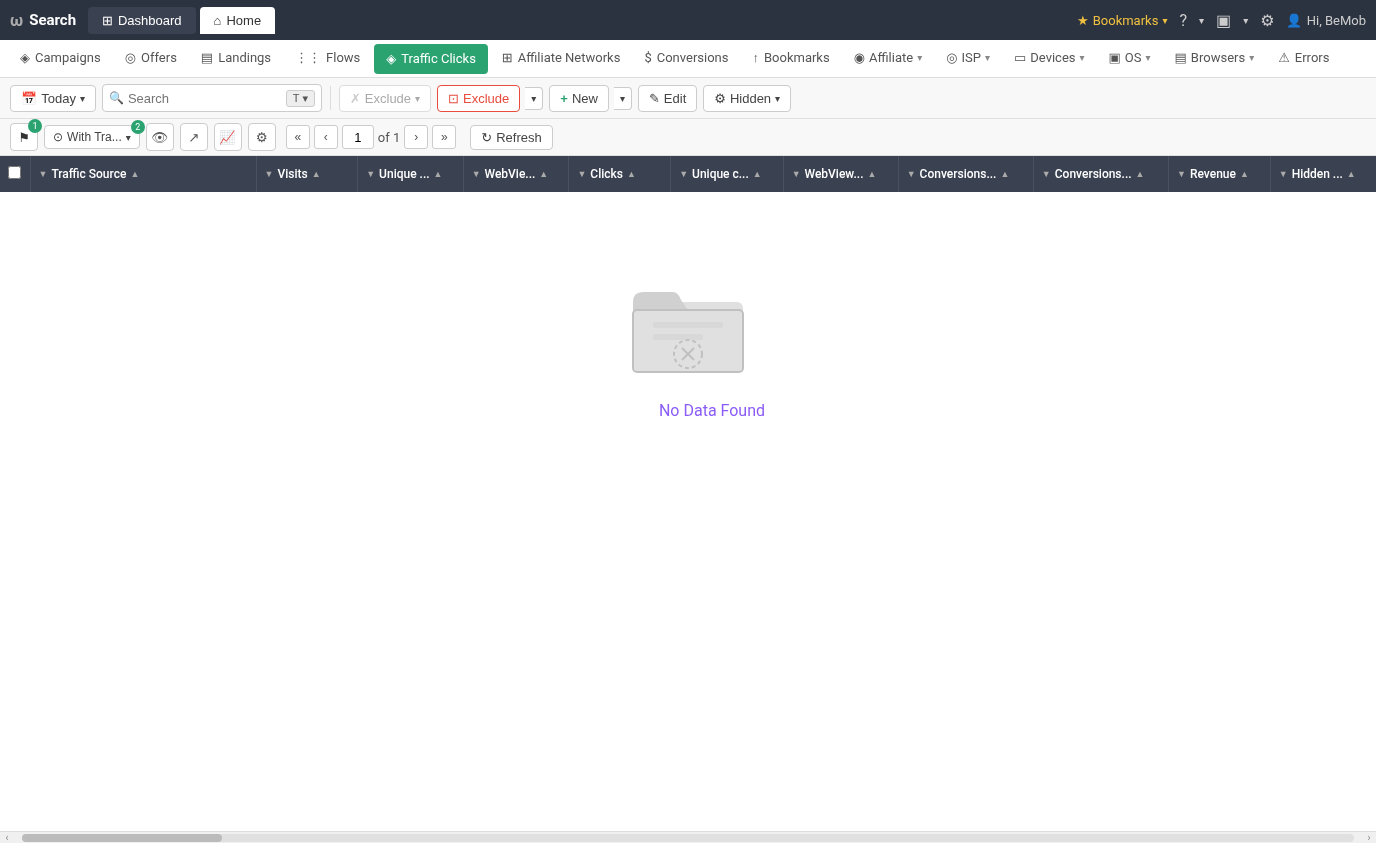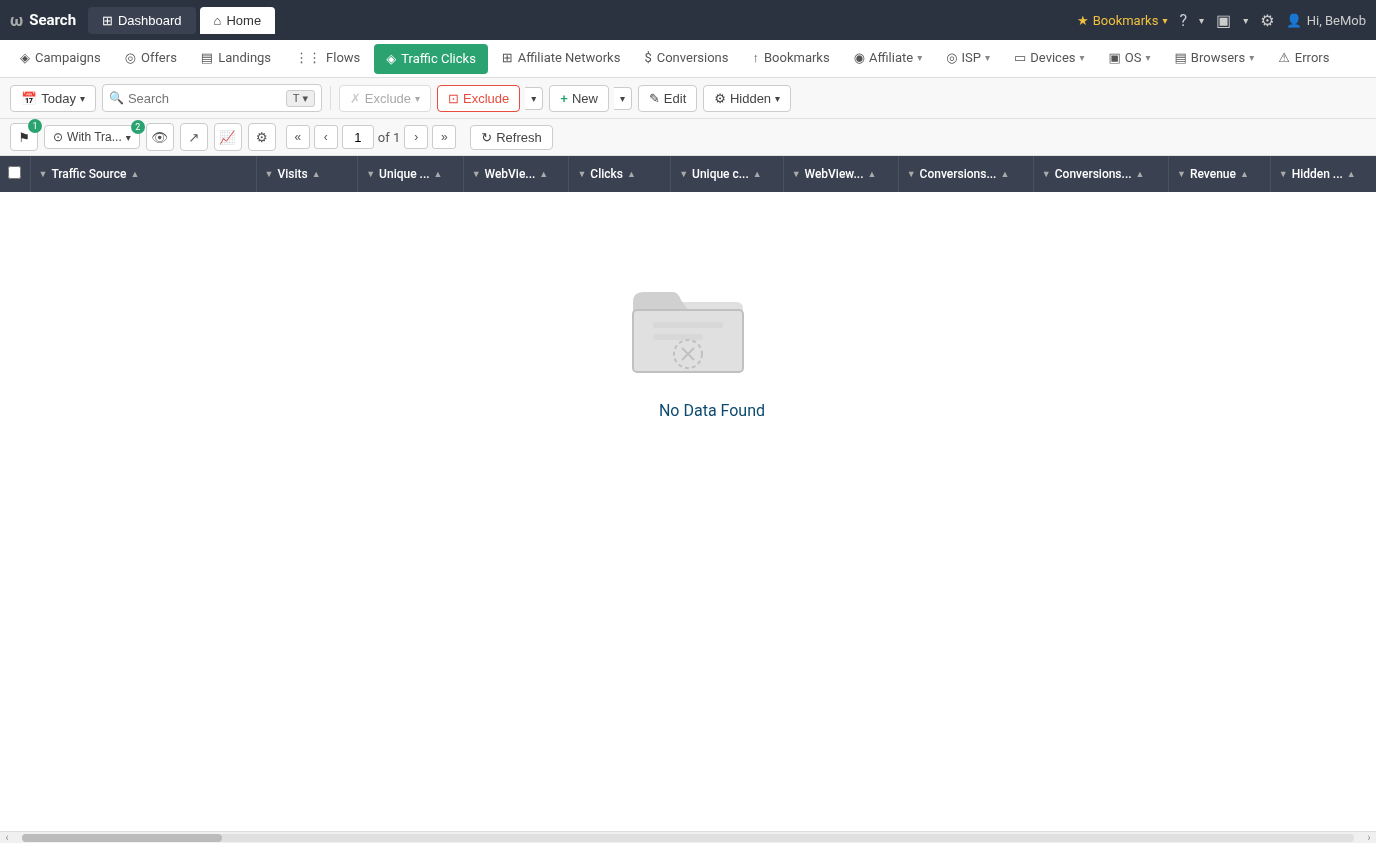--- a/index.html
+++ b/index.html
@@ -221,21 +221,21 @@
     .checkbox-col input { cursor: pointer; }
     .col-source { min-width: 200px; }
     .col-num { min-width: 90px; }
 
     
     .empty-state {
       display: flex; flex-direction: column; align-items: center; justify-content: center;
       padding: 80px 20px;
       color: #bbb;
     }
-    .empty-text { font-size: 16px; color: #0c4a6e; margin-left: 48px; }
+    .empty-text { font-size: 16px; color: #8b5cf6; margin-left: 48px; }
 
     
     .folder-icon-wrapper { margin-bottom: 16px; }
 
     
     .page-layout {
       display: flex; flex-direction: column;
       height: 843px; overflow: hidden;
     }
 

